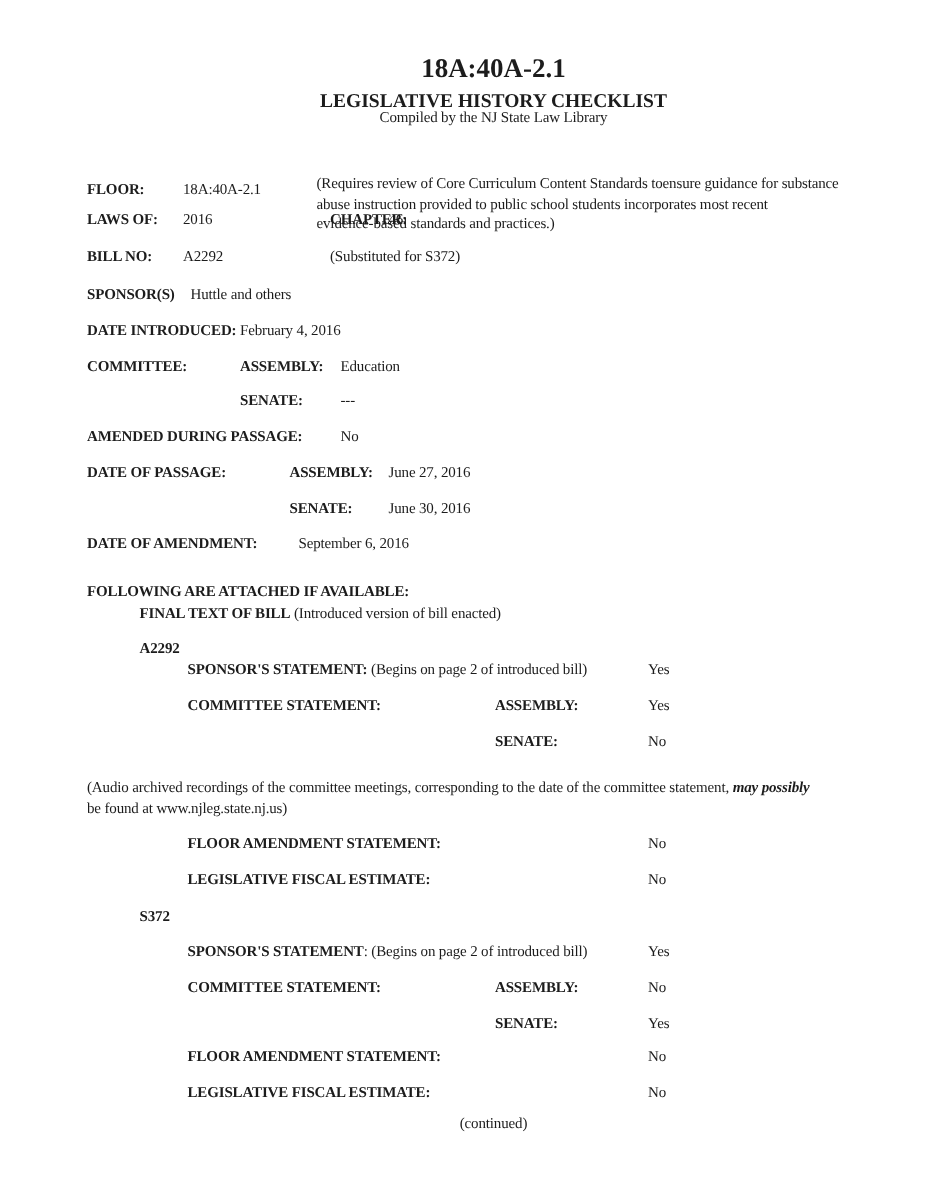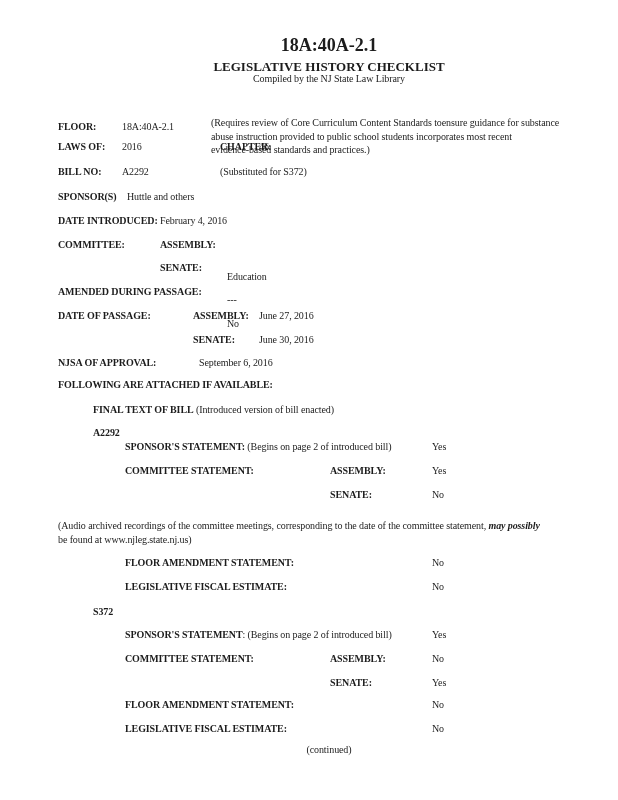--- a/index.html
+++ b/index.html
@@ -14,32 +14,32 @@
     overflow:hidden;
   }
   .row{position:absolute;left:0;top:0;width:100%;height:13px;line-height:13px;white-space:nowrap;}
   .row span{position:absolute;top:0;}
   .b{font-weight:bold;}
   .bi{font-weight:bold;font-style:italic;}
   .inlinegrp span{position:static;}
   
   .x58{left:58px;}  .x93{left:93px;}  .x122{left:122px;} .x125{left:125px;}
   .x127{left:127px;}.x160{left:160px;}.x193{left:193px;} .x199{left:199px;}
-  .x211{left:220px;}.x227{left:227px;margin-top:32px;}.x259{left:259px;} .x330{left:330px;}
+  .x211{left:220px;}.x227{left:227px;}.x259{left:259px;} .x330{left:330px;}
   .x432{left:432px;}
   
   .hdr{position:absolute;left:58px;width:542px;text-align:center;white-space:nowrap;}
   #h-title{top:35px;font-size:18px;font-weight:bold;letter-spacing:0;}
   #h-sub{top:59px;font-size:13px;font-weight:bold;letter-spacing:0;}
   #h-comp{top:73px;font-size:10px;}
   
   #r-laws{top:96px;margin-top:44px;}        #r-njsa{top:120px;}       #r-billno{top:165px;}
   #r-sponsors{top:190px;}   #r-dateintro{top:214px;}  #r-committee{top:238px;}
   #r-commsenate{top:261px;} #r-amended{top:285px;}    #r-passage{top:309px;}
-  #r-passsenate{top:333px;} #r-approval{top:356px;}   #r-following{top:378px;}
+  #r-passsenate{top:333px;} #r-approval{top:356px;}   #r-following{top:388px;}
   #r-finaltext{top:403px;}  #r-a2292{top:426px;}      #r-a2292-sponsor{top:440px;}
   #r-a2292-comm{top:464px;} #r-a2292-senate{top:488px;}
   #r-a2292-floor{top:556px;}#r-a2292-fiscal{top:580px;}
   #r-s372{top:605px;}       #r-s372-sponsor{top:628px;}#r-s372-comm{top:652px;}
   #r-s372-senate{top:676px;}#r-s372-floor{top:698px;} #r-s372-fiscal{top:722px;}
   #r-continued{top:743px;}
   
   #njsa-desc{position:absolute;left:211px;top:116px;line-height:13.5px;}
   #audio-note{position:absolute;left:58px;top:519px;line-height:13.5px;white-space:nowrap;}
   #r-continued{left:58px;width:542px;text-align:center;}
@@ -107,21 +107,21 @@
     <span class="b x193">ASSEMBLY:</span>
     <span class="x259">June 27, 2016</span>
   </div>
 
   <div id="r-passsenate" class="row">
     <span class="b x193">SENATE:</span>
     <span class="x259">June 30, 2016</span>
   </div>
 
   <div id="r-approval" class="row">
-    <span class="b x58">NJSA OF APPROVAL:</span>
+    <span class="b x58">DATE OF AMENDMENT:</span>
     <span class="x199">September 6, 2016</span>
   </div>
 
   <div id="r-following" class="row">
     <span class="b x58">FOLLOWING ARE ATTACHED IF AVAILABLE:</span>
   </div>
 
   <div id="r-finaltext" class="row">
     <span class="x93 inlinegrp"><span class="b">FINAL TEXT OF BILL</span><span> (Introduced version of bill enacted)</span></span>
   </div>

